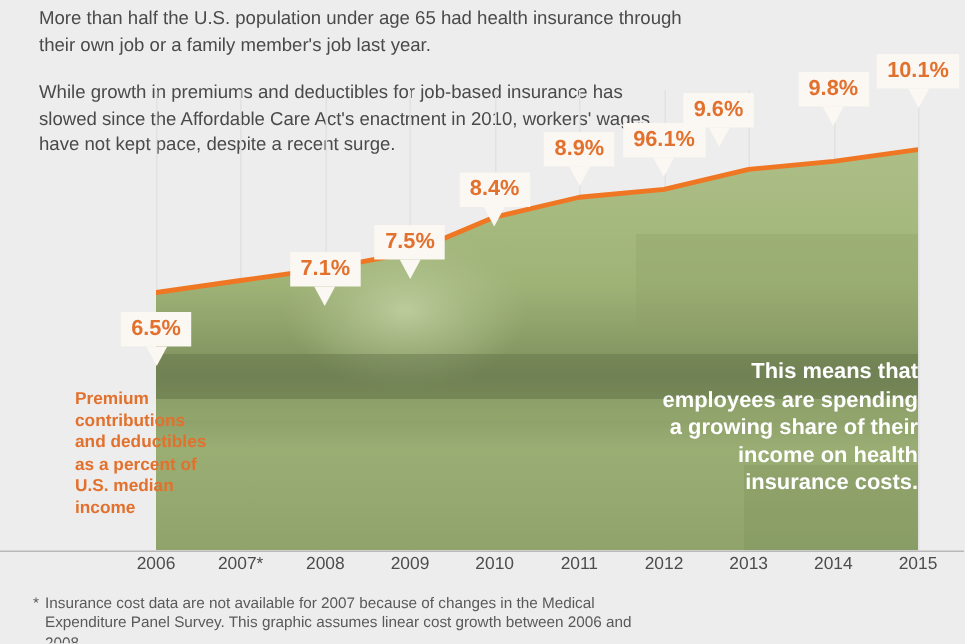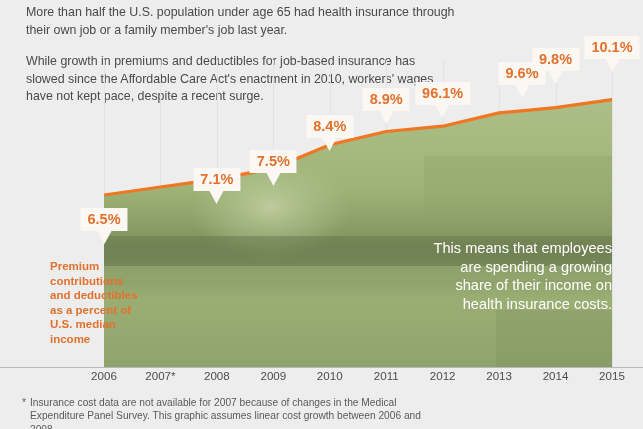--- a/index.html
+++ b/index.html
@@ -84,21 +84,21 @@
     line-height:14.6px;
     margin-left:30px;
   }
 
   
   .statement{
     position:absolute;
     left:432px;top:239px;
     width:180px;
     color:#ffffff;
-    font-weight:normal;
+    font-weight:bold;
     font-size:14.6px;
     line-height:18.6px;
     text-align:right;
   }
 
   
   .footnote{
     position:absolute;
     left:22px;top:396px;
     width:400px;
@@ -194,21 +194,21 @@
           <div class="tail"></div>
         </div>
         <div class="callout" style="left: 386.222px; top: 88px;">
           <span class="box">8.9%</span>
           <div class="tail"></div>
         </div>
         <div class="callout" style="left: 442.667px; top: 82px;">
           <span class="box">96.1%</span>
           <div class="tail"></div>
         </div>
-        <div class="callout" style="left: 522px; top: 62px;">
+        <div class="callout" style="left: 479px; top: 62px;">
           <span class="box">9.6%</span>
           <div class="tail"></div>
         </div>
         <div class="callout" style="left: 555.556px; top: 48px;">
           <span class="box">9.8%</span>
           <div class="tail"></div>
         </div>
         <div class="callout" style="left: 612px; top: 36px;">
           <span class="box">10.1%</span>
           <div class="tail"></div>

